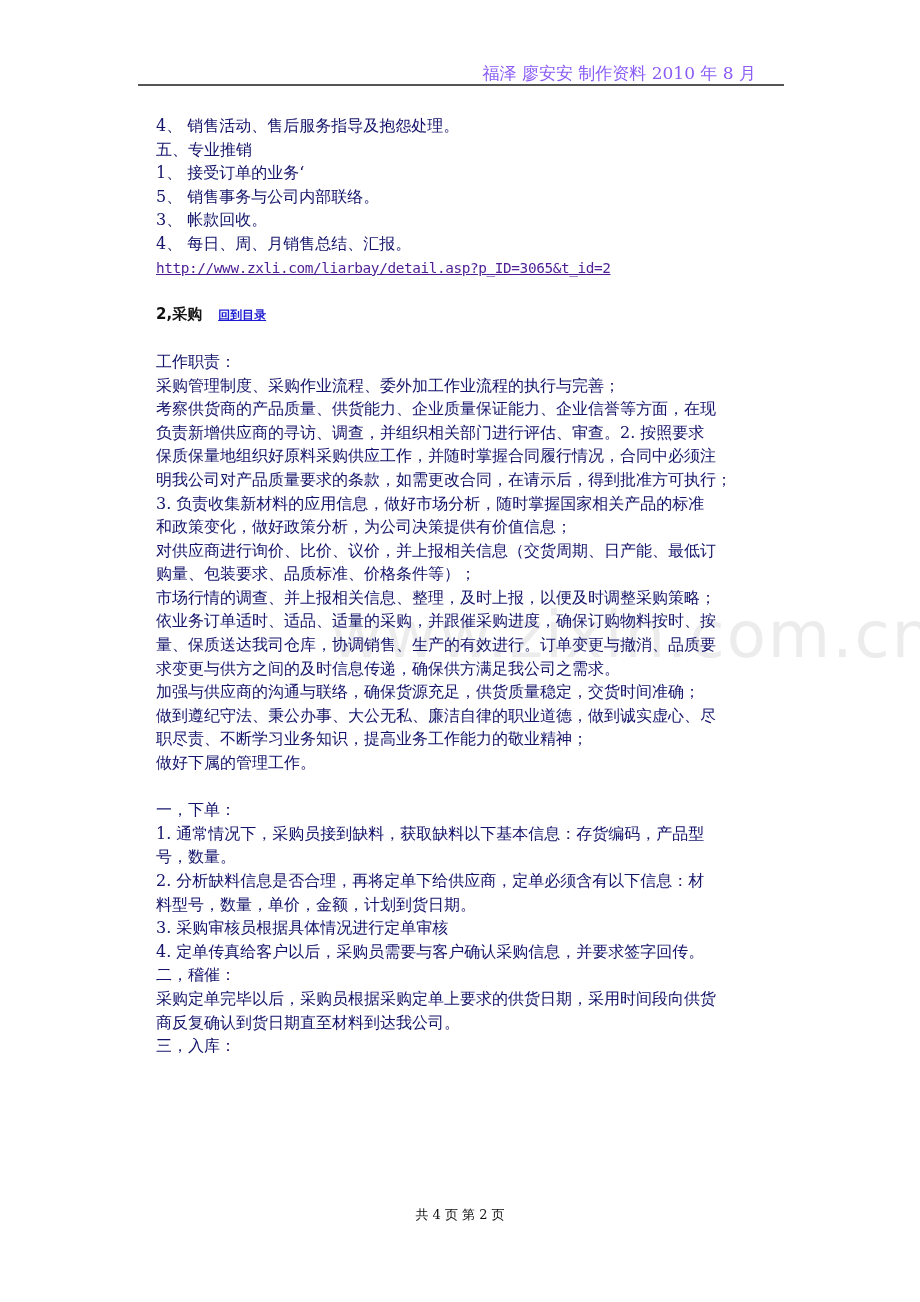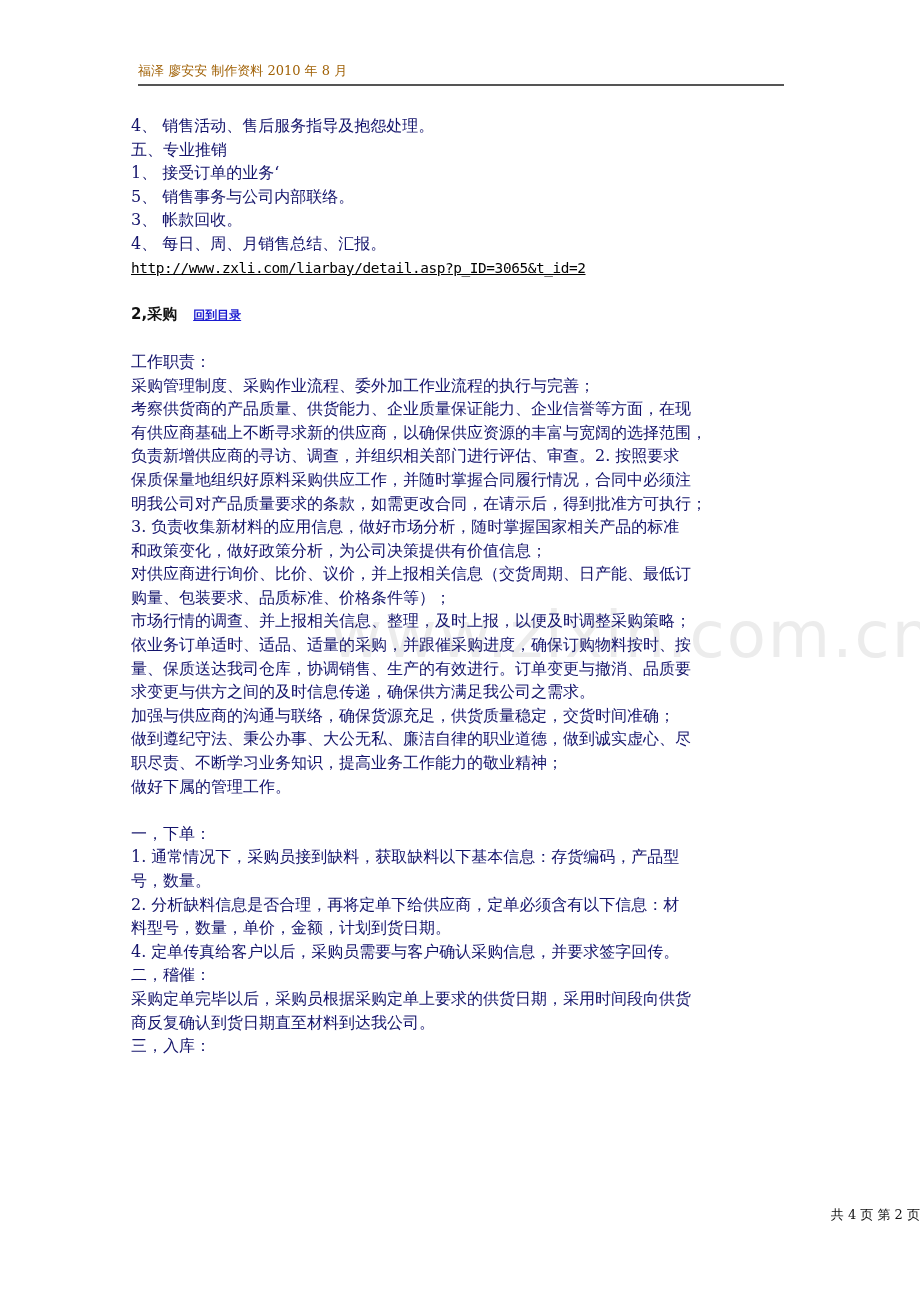--- a/index.html
+++ b/index.html
@@ -1,28 +1,28 @@
 <!DOCTYPE html>
 <html><head>
 <meta charset="utf-8">
 <style>
   html, body { margin: 0; padding: 0; background: #ffffff; }
   body { width: 920px; height: 1302px; position: relative; overflow: hidden;
          font-family: "DejaVu Serif", "Liberation Serif", serif; }
   .page-header { position: absolute; left: 138px; top: 62px; width: 646px; height: 24px;
-                 text-align: left; font-size: 13px; color: #a16207; padding-right: 28px; box-sizing: border-box; }
+                 text-align: right; font-size: 17px; color: #8b5cf6; padding-right: 28px; box-sizing: border-box; }
   .header-rule { position: absolute; left: 138px; top: 84px; width: 646px; height: 2px; background: #555; }
-  .content { position: absolute; left: 131px; top: 114px; width: 650px;
+  .content { position: absolute; left: 156px; top: 114px; width: 650px;
              font-size: 16px; line-height: 23.6px; color: #13136b; }
   .line { white-space: nowrap; height: 23.6px; }
-  .link { color: #000000; text-decoration: underline; font-family: "DejaVu Sans Mono", "Liberation Mono", monospace; font-size: 14.4px; letter-spacing: -0.4px; }
+  .link { color: #4c1d95; text-decoration: underline; font-family: "DejaVu Sans Mono", "Liberation Mono", monospace; font-size: 14.4px; letter-spacing: -0.4px; }
   .blank { height: 23.6px; }
   .section-title { font-family: "DejaVu Sans", "Liberation Sans", sans-serif; font-weight: bold; font-size: 15px; color: #111; height: 23.6px; white-space: nowrap; }
   .toc-link { font-family: "DejaVu Sans", "Liberation Sans", sans-serif; font-weight: bold; font-size: 12px; color: #1a1ad0; text-decoration: underline; margin-left: 16px; }
-  .footer { position: absolute; left: 0; top: 1206px; width: 920px; text-align: right; font-size: 13px; color: #111; }
+  .footer { position: absolute; left: 0; top: 1206px; width: 920px; text-align: center; font-size: 13px; color: #111; }
   .watermark { position: absolute; left: 330px; top: 598px; font-family: "DejaVu Sans", "Liberation Sans", sans-serif;
                font-size: 64px; color: rgba(150,150,150,0.18); letter-spacing: 2px; pointer-events: none; }
 </style>
 </head>
 <body>
 
 <div class="page-header">福泽  廖安安  制作资料  2010 年 8 月</div>
 <div class="header-rule"></div>
 
 <div class="watermark">www.zixin.com.cn</div>
@@ -38,21 +38,20 @@
   <div class="blank"></div>
 
   <div class="section-title">
     <span>2,采购</span><a class="toc-link">回到目录</a>
   </div>
   <div class="blank"></div>
 
   <div class="line">工作职责：</div>
   <div class="line">采购管理制度、采购作业流程、委外加工作业流程的执行与完善；</div>
   <div class="line">考察供货商的产品质量、供货能力、企业质量保证能力、企业信誉等方面，在现</div>
-  <div class="line">有供应商基础上不断寻求新的供应商，以确保供应资源的丰富与宽阔的选择范围，</div>
   <div class="line">负责新增供应商的寻访、调查，并组织相关部门进行评估、审查。2. 按照要求</div>
   <div class="line">保质保量地组织好原料采购供应工作，并随时掌握合同履行情况，合同中必须注</div>
   <div class="line">明我公司对产品质量要求的条款，如需更改合同，在请示后，得到批准方可执行；</div>
   <div class="line">3. 负责收集新材料的应用信息，做好市场分析，随时掌握国家相关产品的标准</div>
   <div class="line">和政策变化，做好政策分析，为公司决策提供有价值信息；</div>
   <div class="line">对供应商进行询价、比价、议价，并上报相关信息（交货周期、日产能、最低订</div>
   <div class="line">购量、包装要求、品质标准、价格条件等）；</div>
   <div class="line">市场行情的调查、并上报相关信息、整理，及时上报，以便及时调整采购策略；</div>
   <div class="line">依业务订单适时、适品、适量的采购，并跟催采购进度，确保订购物料按时、按</div>
   <div class="line">量、保质送达我司仓库，协调销售、生产的有效进行。订单变更与撤消、品质要</div>
@@ -61,20 +60,21 @@
   <div class="line">做到遵纪守法、秉公办事、大公无私、廉洁自律的职业道德，做到诚实虚心、尽</div>
   <div class="line">职尽责、不断学习业务知识，提高业务工作能力的敬业精神；</div>
   <div class="line">做好下属的管理工作。</div>
   <div class="blank"></div>
 
   <div class="line">一，下单：</div>
   <div class="line">1.    通常情况下，采购员接到缺料，获取缺料以下基本信息：存货编码，产品型</div>
   <div class="line">号，数量。</div>
   <div class="line">2.    分析缺料信息是否合理，再将定单下给供应商，定单必须含有以下信息：材</div>
   <div class="line">料型号，数量，单价，金额，计划到货日期。</div>
+  <div class="line">3.    采购审核员根据具体情况进行定单审核</div>
   <div class="line">4.    定单传真给客户以后，采购员需要与客户确认采购信息，并要求签字回传。</div>
   <div class="line">二，稽催：</div>
   <div class="line">采购定单完毕以后，采购员根据采购定单上要求的供货日期，采用时间段向供货</div>
   <div class="line">商反复确认到货日期直至材料到达我公司。</div>
   <div class="line">三，入库：</div>
 </div>
 
 <div class="footer">共 4 页    第 2 页</div>
 
 </body></html>

